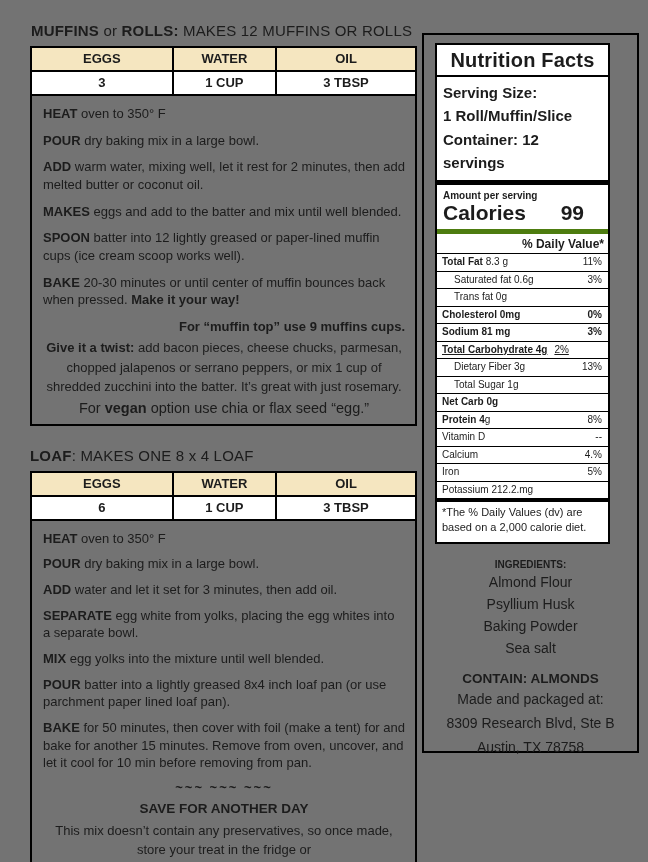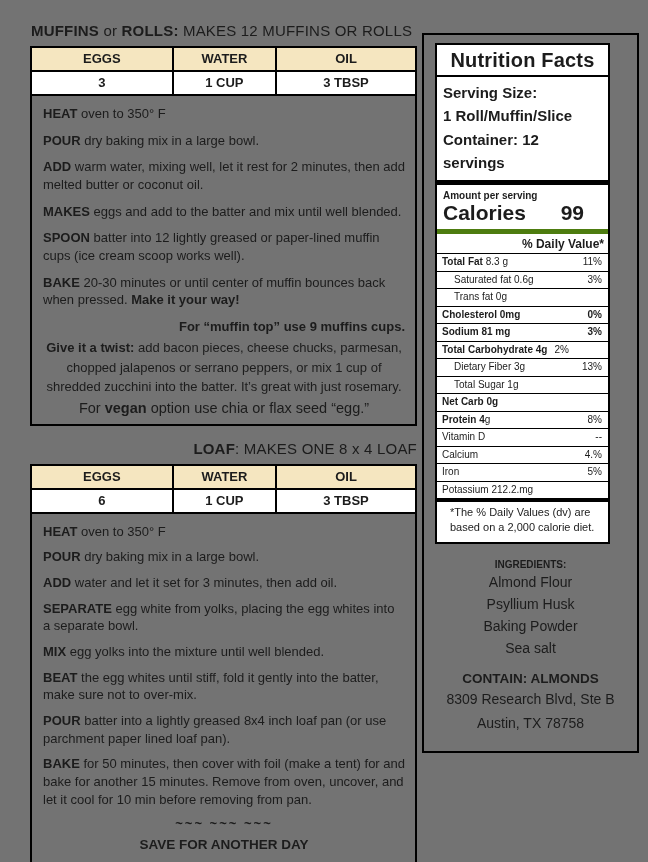--- a/index.html
+++ b/index.html
@@ -11,21 +11,21 @@
     color: #1c1c1c;
     font-family: "Liberation Sans", sans-serif;
     overflow: hidden;
   }
 
   
   .left-col { position: absolute; left: 30px; top: 22px; width: 387px; }
 
   .section-heading { font-size: 15px; font-weight: normal; margin: 0 0 7px 1px; letter-spacing: .2px; }
   .section-heading .bold { font-weight: bold; }
-  .loaf-heading { text-align: right; margin: 14px 0 7px; }
+  .loaf-heading { text-align: left; margin: 21px 0 7px; }
 
   .ing-table { display: grid; grid-template-columns: 37% 27% 36%; border: 2px solid #000; }
   .ing-cell {
     text-align: center; font-size: 13px; padding: 3px 2px 4px;
     border-right: 2px solid #000; font-weight: bold;
   }
   .ing-cell:nth-child(3n) { border-right: none; }
   .ing-head { background: #f5e6c0; }
   .ing-val { border-top: 2px solid #000; background: #fff; }
 
@@ -51,24 +51,24 @@
 
   .nfp { margin-left: 11px; width: 175px; border: 2px solid #000; text-align: left; background: #fff; }
   .nfp-title { font-size: 20px; font-weight: bold; text-align: center; padding: 4px 0 3px; border-bottom: 2px solid #000; letter-spacing: .2px; }
   .nfp-serving { padding: 4px 6px 6px; border-bottom: 5px solid #000; }
   .nfp-serving div { font-weight: bold; font-size: 15px; line-height: 1.55; }
   .nfp-amount { font-weight: bold; font-size: 10px; padding: 5px 6px 0; }
   .nfp-calories { display: flex; justify-content: space-between; align-items: baseline; padding: 0 24px 4px 6px; border-bottom: 5px solid #4d7c0f; font-size: 21px; font-weight: bold; }
   .nfp-dv { text-align: right; font-weight: bold; font-size: 12px; padding: 3px 4px 2px; border-bottom: 1.5px solid #000; }
   .n-row { display: flex; justify-content: space-between; font-size: 10px; line-height: 1.25; padding: 2px 6px 2px 5px; border-bottom: 1.5px solid #000; }
   .n-row.indent { padding-left: 17px; gap: 21px; }
-  .n-row.inline { justify-content: flex-start; gap: 7px; }
+  .n-row.inline { justify-content: flex-start; gap: 7px; text-decoration: underline; }
   .n-row.last { border-bottom: none; }
   .n-row .val-b { font-weight: bold; }
-  .nfp-footnote { border-top: 4px solid #000; font-size: 11px; line-height: 1.4; padding: 3px 13px 6px; }
+  .nfp-footnote { border-top: 4px solid #000; font-size: 11px; line-height: 1.4; padding: 3px 5px 6px; }
 
   .ingredients-heading { font-weight: bold; font-size: 10px; margin-top: 15px; }
   .ingredient-item { font-size: 14px; line-height: 1.28; margin-top: 4px; }
   .allergen-line { font-weight: bold; font-size: 13.5px; margin-top: 14px; }
   .brand-name { font-family: "DejaVu Serif", serif; font-style: italic; font-weight: bold; font-size: 20px; margin-top: 12px; letter-spacing: .5px; }
   .made-line { font-size: 14px; line-height: 1.7; }
   .made-block { margin-top: 2px; }
 </style>
 </head>
 <body>
@@ -114,21 +114,20 @@
       <div class="ing-cell ing-val">1 CUP</div>
       <div class="ing-cell ing-val">3 TBSP</div>
     </div>
 
     <div class="instr-box loaf-box">
       <p class="step"><span class="lead">HEAT</span><span> oven to 350° F</span></p>
       <p class="step"><span class="lead">POUR</span><span> dry baking mix in a large bowl.</span></p>
       <p class="step"><span class="lead">ADD</span><span> water and let it set for 3 minutes, then add oil.</span></p>
       <p class="step"><span class="lead">SEPARATE</span><span> egg white from yolks, placing the egg whites into a separate bowl.</span></p>
       <p class="step"><span class="lead">MIX</span><span> egg yolks into the mixture until well blended.</span></p>
-      <p class="step"><span class="lead">BEAT</span><span> the egg whites until stiff, fold it gently into the batter, make sure not to over-mix.</span></p>
       <p class="step"><span class="lead">POUR</span><span> batter into a lightly greased 8x4 inch loaf pan (or use parchment paper lined loaf pan).</span></p>
       <p class="step"><span class="lead">BAKE</span><span> for 50 minutes, then cover with foil (make a tent) for and bake for another 15 minutes. Remove from oven, uncover, and let it cool for 10 min before removing from pan.</span></p>
       <p class="tilde-line">~~~   ~~~   ~~~</p>
       <p class="save-heading">SAVE FOR ANOTHER DAY</p>
       <p class="save-note"><span>This mix doesn’t contain any preservatives, so once made, store your treat in the fridge or </span></p>
     </div>
 
   </div>
 
   <div class="right-col">
@@ -210,18 +209,19 @@
     <div class="ingredients-heading">INGREDIENTS:</div>
     <div class="ingredient-item">Almond Flour</div>
     <div class="ingredient-item">Psyllium Husk</div>
     <div class="ingredient-item">Baking Powder</div>
     <div class="ingredient-item">Sea salt</div>
 
     <div class="allergen-line">CONTAIN: ALMONDS</div>
 
 
     <div class="made-block">
+      <div class="made-line">Made and packaged at:</div>
       <div class="made-line">8309 Research Blvd, Ste B</div>
       <div class="made-line">Austin, TX 78758</div>
     </div>
 
   </div>
 </div>
 
 </body></html>

